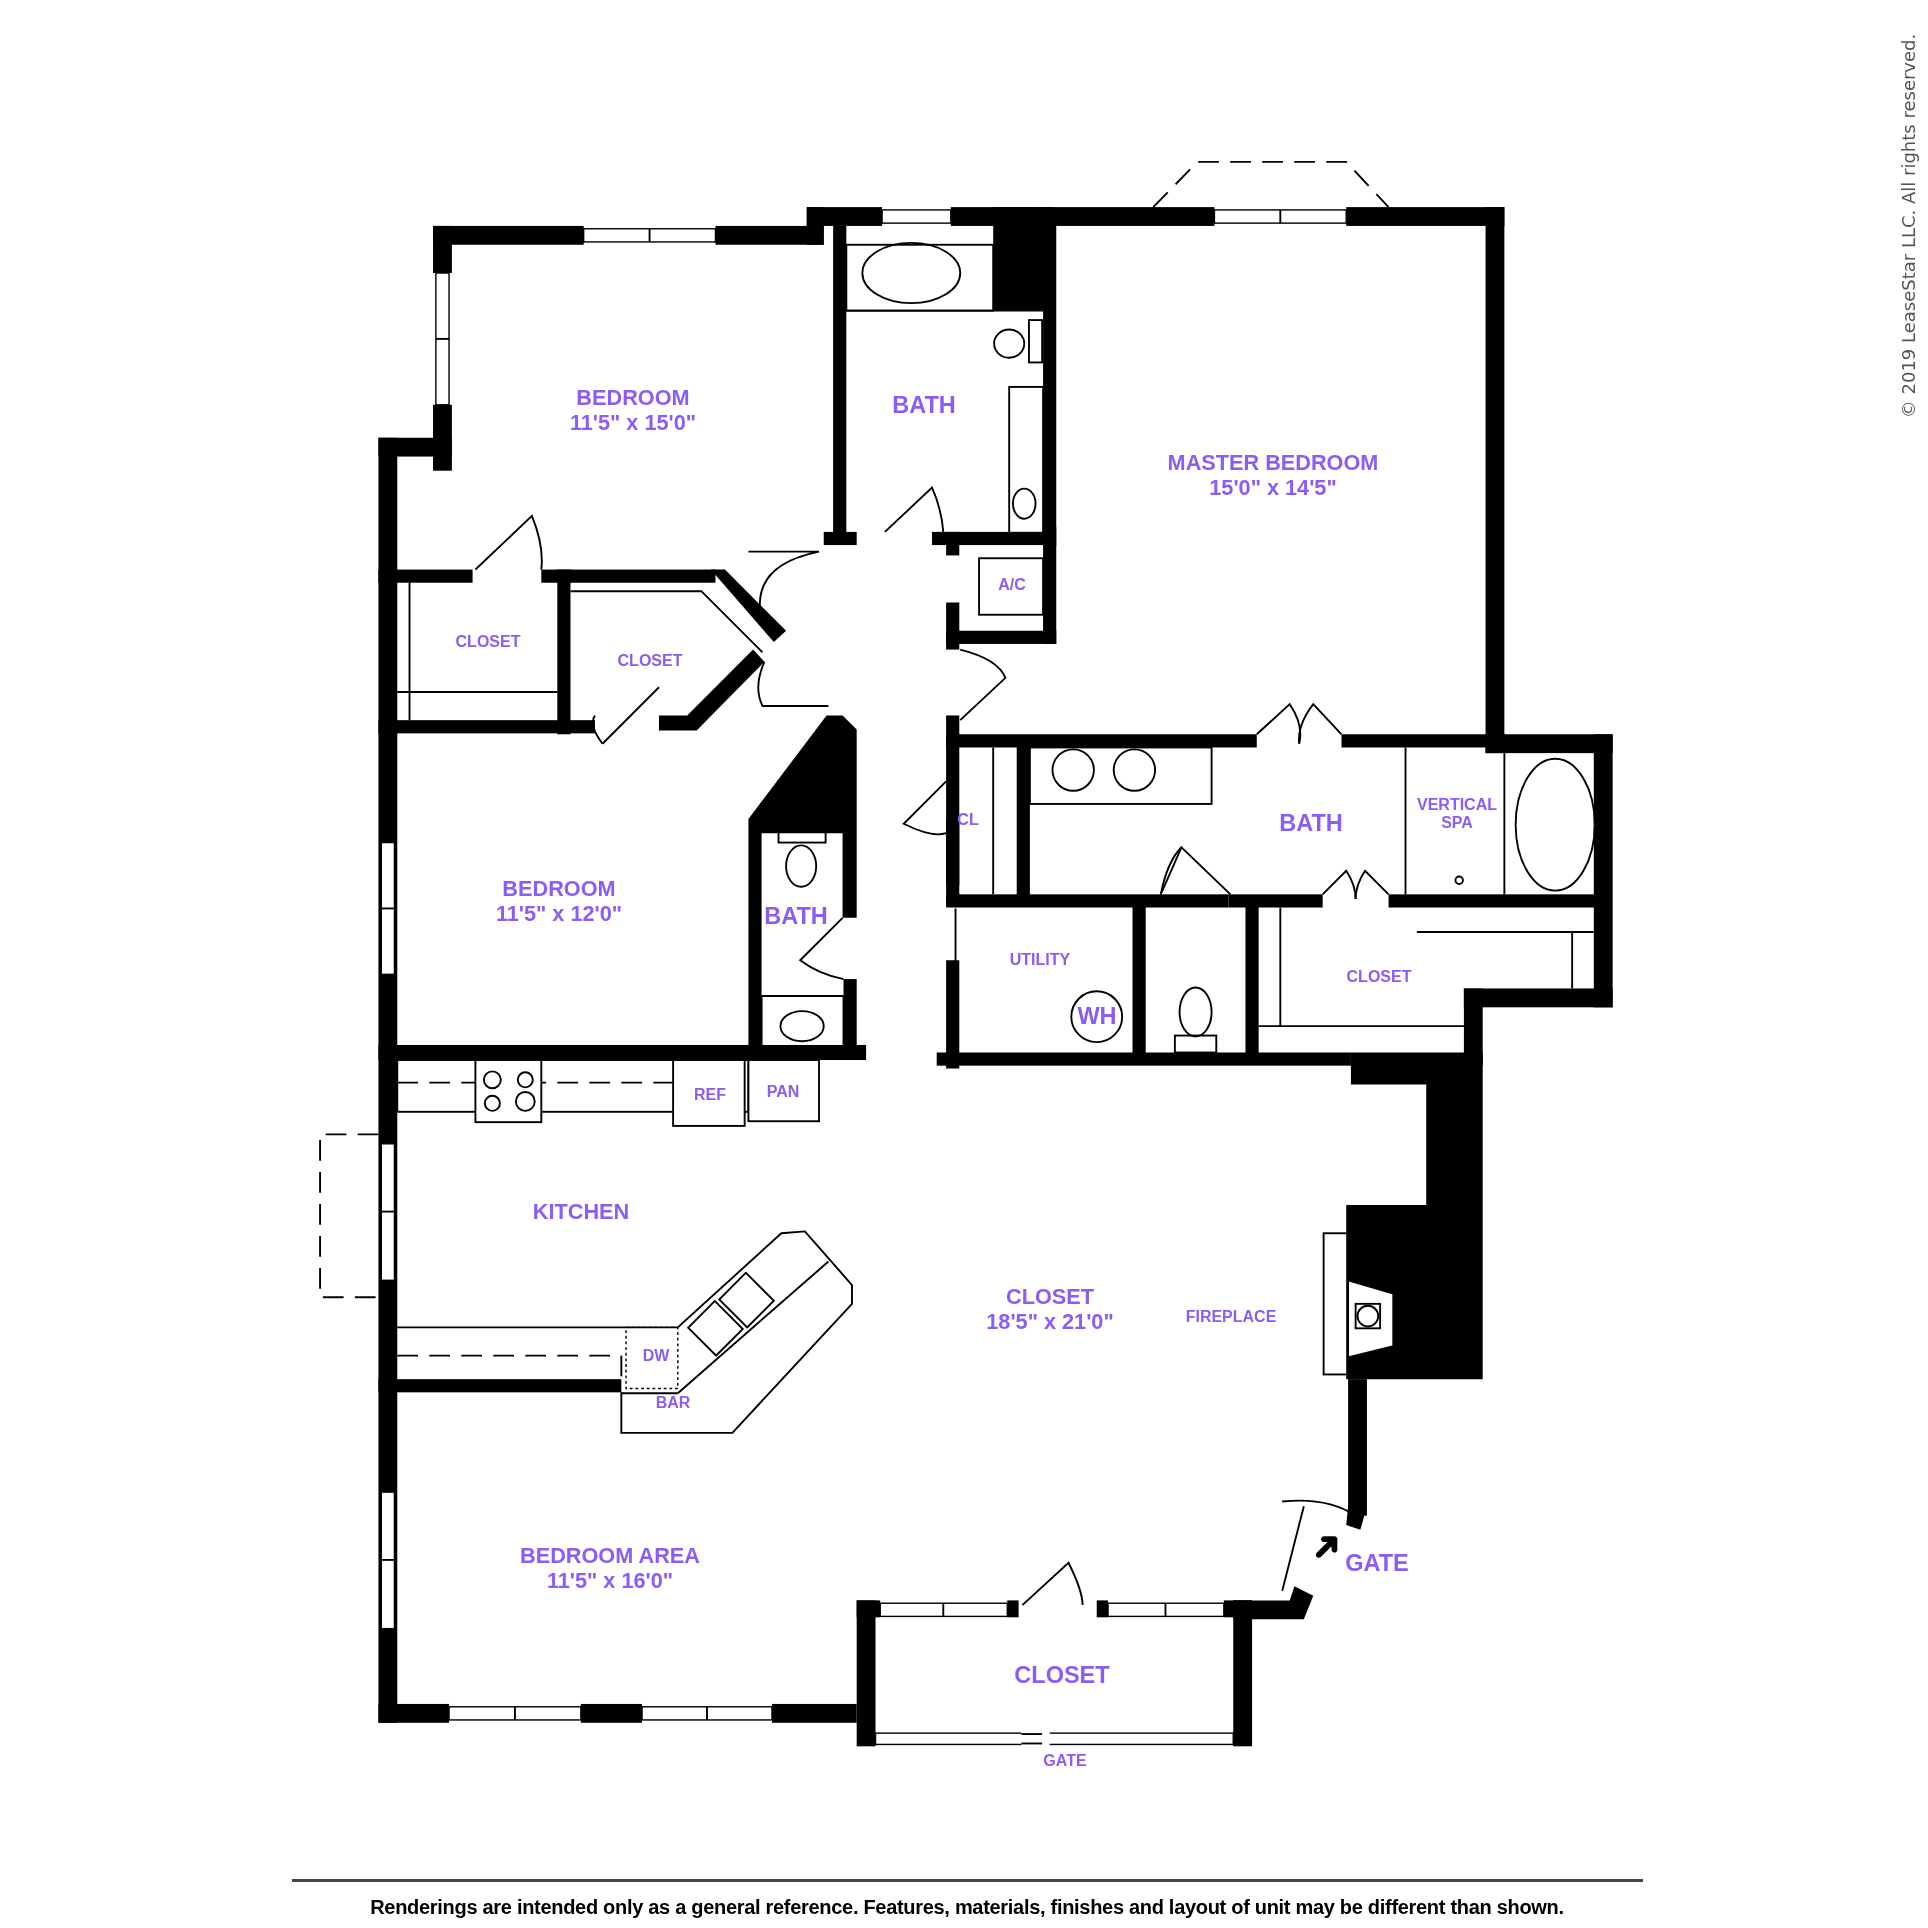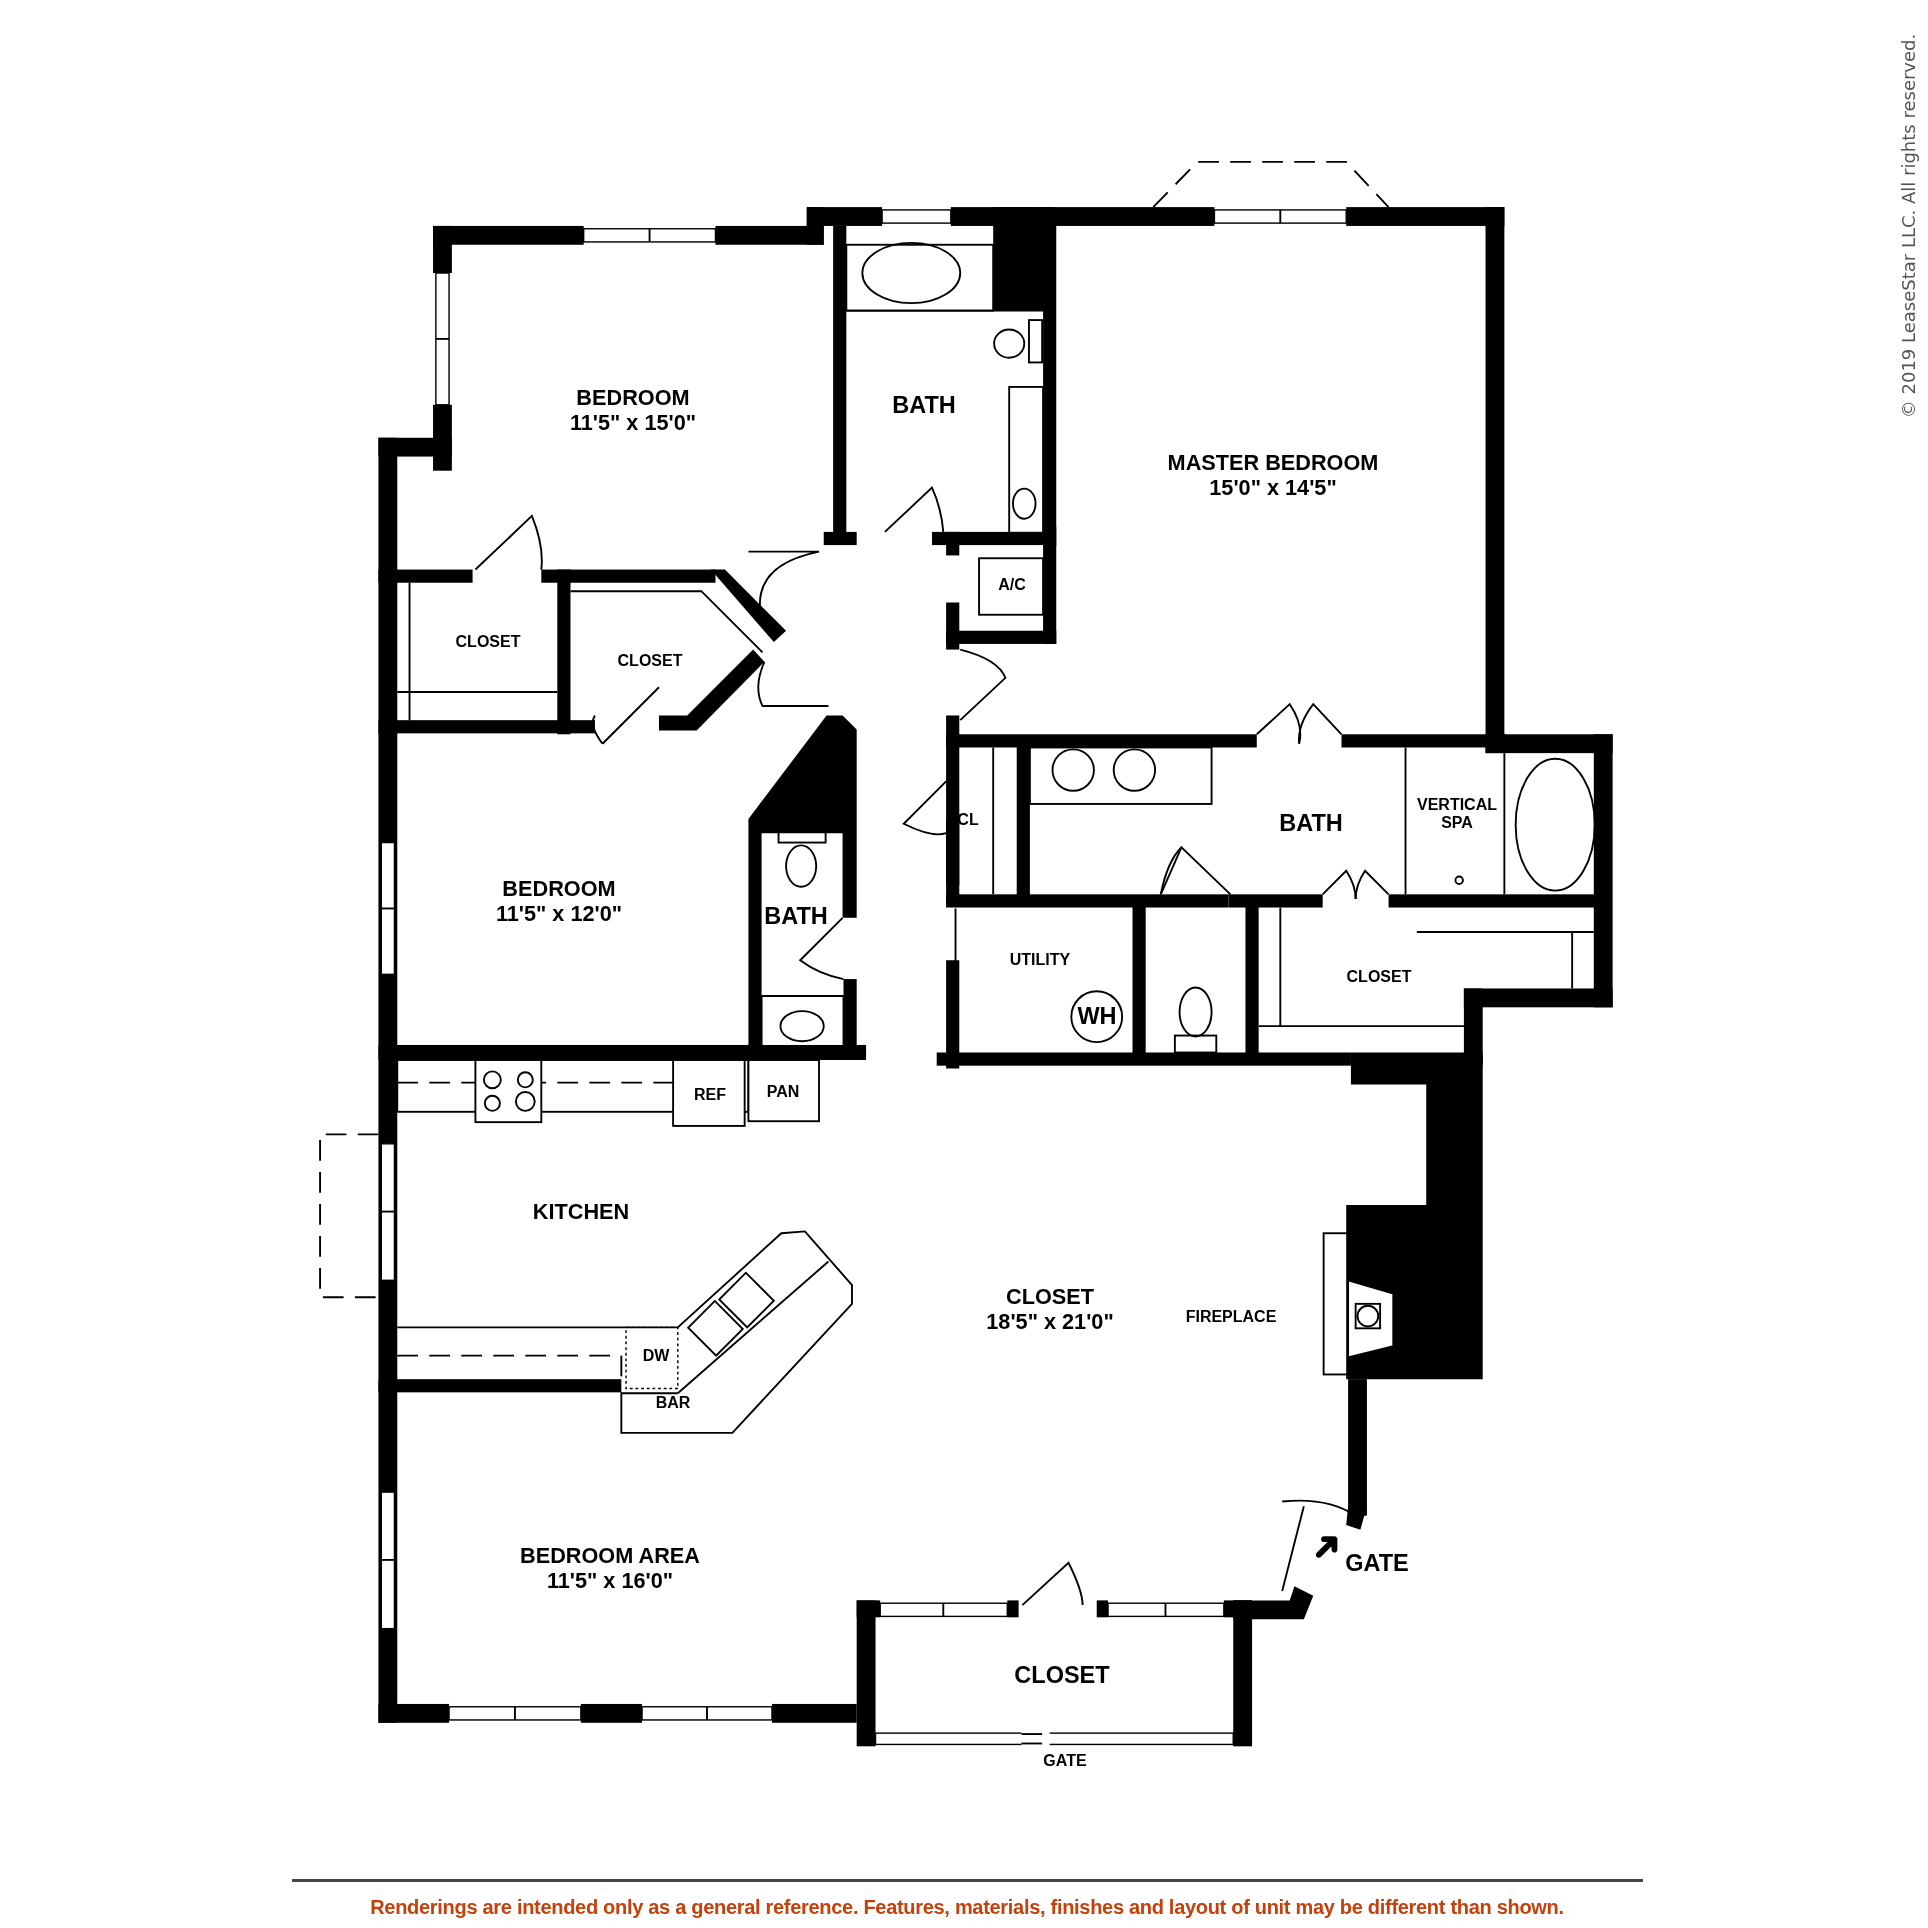--- a/index.html
+++ b/index.html
@@ -3,28 +3,28 @@
 <meta charset="utf-8">
 <style>
   html,body{margin:0;padding:0;background:#ffffff;}
   body{width:1928px;height:1928px;position:relative;overflow:hidden;font-family:"Liberation Sans",sans-serif;}
   #plan{position:absolute;left:0;top:0;width:1928px;height:1928px;}
   .wall{fill:#000;}
   .thin{fill:none;stroke:#000;stroke-width:2;}
   .thinw{fill:#fff;stroke:#000;stroke-width:2;}
   .dash{fill:none;stroke:#000;stroke-width:2;stroke-dasharray:22 12;}
   .win{fill:#fff;stroke:#000;stroke-width:1.5;}
-  .lbl{position:absolute;transform:translate(-50%,-50%);text-align:center;color:#000000;font-weight:bold;white-space:nowrap;line-height:1.15;}
+  .lbl{position:absolute;transform:translate(-50%,-50%);text-align:center;color:#8b5cf6;font-weight:bold;white-space:nowrap;line-height:1.15;}
   .lbl .nm{display:block;font-size:21.7px;}
   .lbl .dim{display:block;font-size:21.7px;}
   .sm{font-size:16px !important;}
   .md{font-size:23.5px !important;}
   .copyright{position:absolute;left:1908px;top:226px;transform:translate(-50%,-50%) rotate(-90deg);font-size:18px;color:#555;white-space:nowrap;font-family:"DejaVu Sans",sans-serif;}
   .footer-rule{position:absolute;left:292px;top:1879px;width:1351px;height:2.8px;background:#444;}
-  .footer{position:absolute;left:967px;top:1907px;transform:translate(-50%,-50%);font-size:20px;font-weight:bold;color:#c2410c;white-space:nowrap;font-family:"Liberation Sans Narrow","Liberation Sans",sans-serif;letter-spacing:-0.3px;}
+  .footer{position:absolute;left:967px;top:1907px;transform:translate(-50%,-50%);font-size:20px;font-weight:bold;color:#000000;white-space:nowrap;font-family:"Liberation Sans Narrow","Liberation Sans",sans-serif;letter-spacing:-0.3px;}
   .arrow{position:absolute;left:1326px;top:1546px;font-size:38px;font-weight:bold;transform:translate(-50%,-50%) rotate(-45deg);color:#000;}
 </style>
 </head>
 <body>
 
 <svg id="plan" viewBox="0 0 2048 2048" xmlns="http://www.w3.org/2000/svg">
 
   <g>
 
     <rect class="wall" x="460" y="240" width="160" height="20"></rect>

